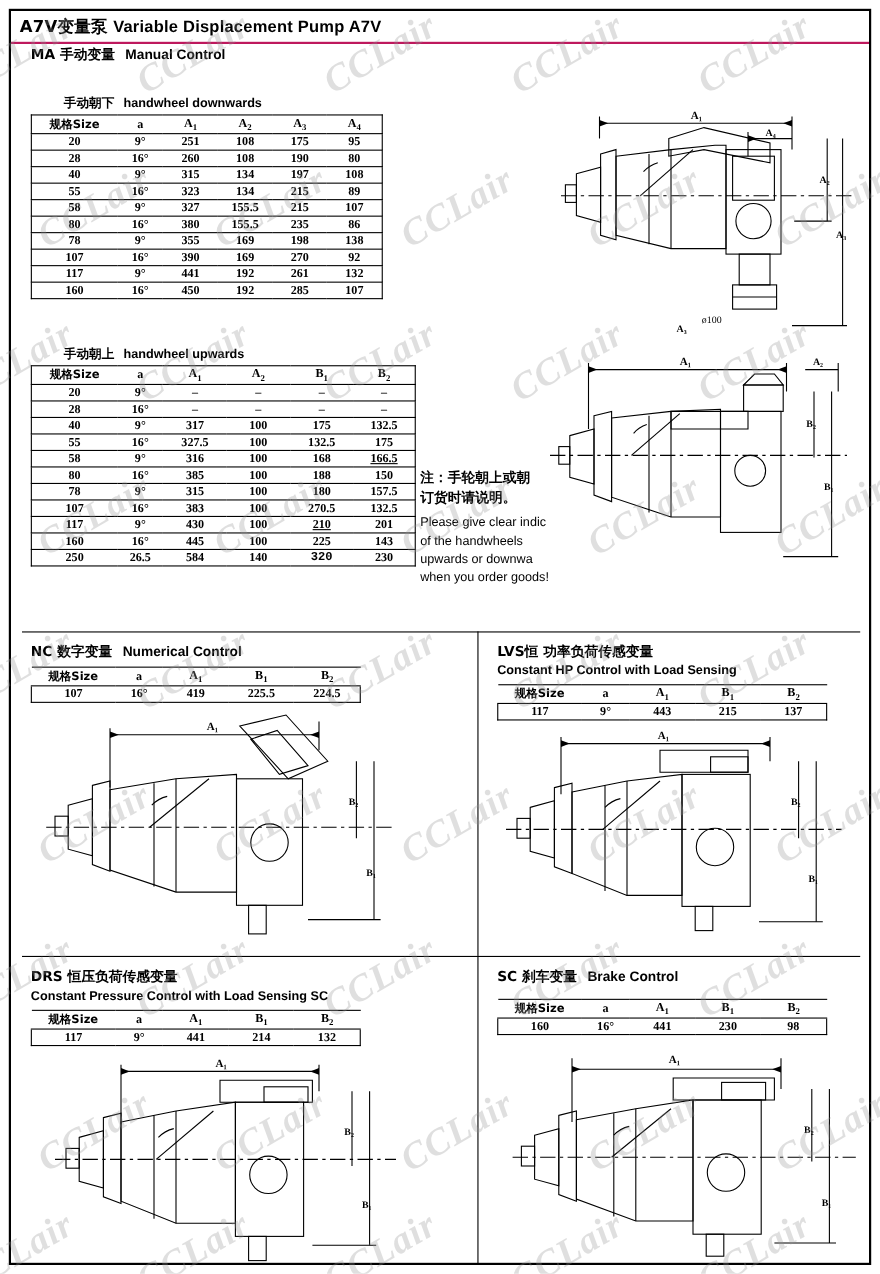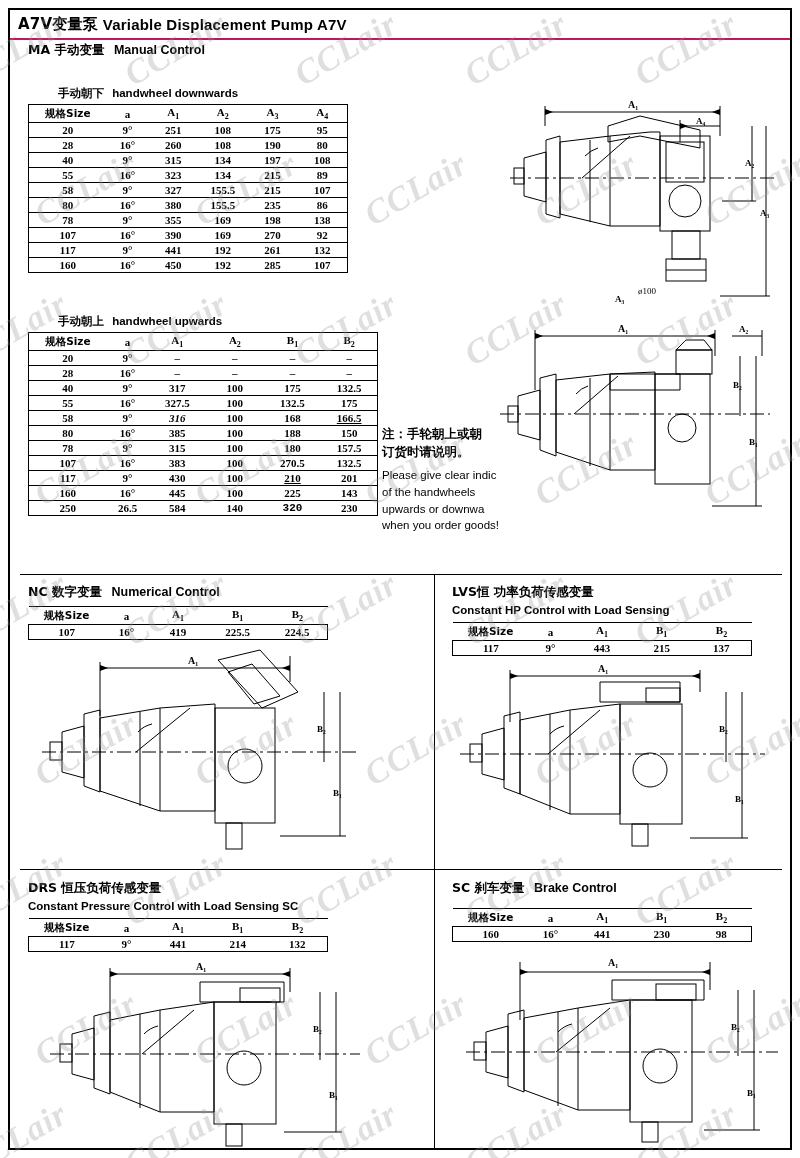--- a/index.html
+++ b/index.html
@@ -299,21 +299,21 @@
           <td class="lft" style="width: 78px;">55</td>
           <td style="width: 42px;">16°</td>
           <td style="width: 58px;">327.5</td>
           <td style="width: 58px;">100</td>
           <td style="width: 58px;">132.5</td>
           <td class="rgt" style="width: 56px;">175</td>
         </tr>
         <tr>
           <td class="lft" style="width: 78px;">58</td>
           <td style="width: 42px;">9°</td>
-          <td style="width: 58px; font-style: italic;">316</td>
+          <td style="width: 58px;">316</td>
           <td style="width: 58px;">100</td>
           <td style="width: 58px;">168</td>
           <td class="rgt" style="width: 56px; text-decoration: underline;">166.5</td>
         </tr>
         <tr>
           <td class="lft" style="width: 78px;">80</td>
           <td style="width: 42px;">16°</td>
           <td style="width: 58px;">385</td>
           <td style="width: 58px;">100</td>
           <td style="width: 58px;">188</td>

